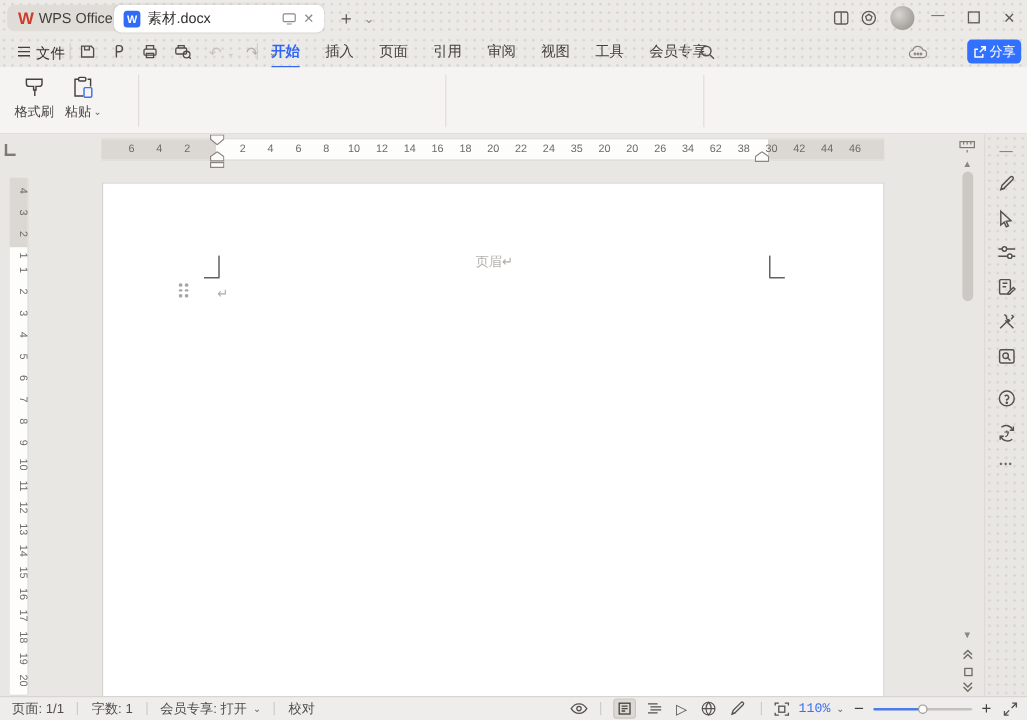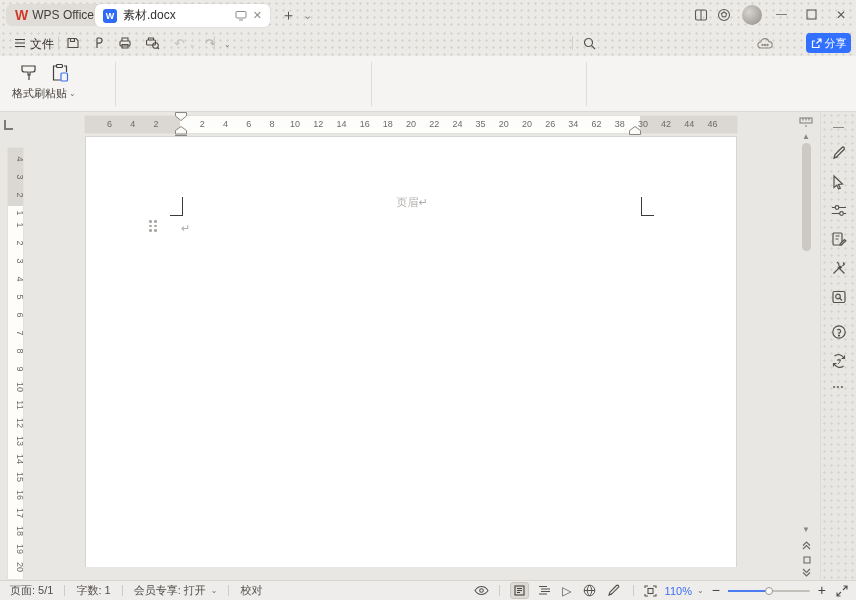--- a/index.html
+++ b/index.html
@@ -51,21 +51,21 @@
   .gallery { left:592px; top:59px; width:228px; height:46px; background:#fcfbfa; border:1px solid #dcd8d5; border-radius:4px; display:flex; align-items:center; }
   .style-item { font-size:12px; color:#33302d; text-align:center; }
   .style-sel { width:62px; height:34px; margin-left:6px; background:#fff; border:1px solid #a8a5a1; border-radius:3px; display:flex; align-items:center; justify-content:center; }
   .style-h { font-size:15px; font-weight:bold; width:72px; }
   .gal-scroll { display:flex; flex-direction:column; gap:1px; align-items:center; width:16px; color:#76736f; font-size:7px; }
   .collapse-btn { left:826px; top:66px; width:22px; height:26px; border:1px solid #ddd9d6; border-radius:4px; background:#f8f6f4; color:#6b6864; font-size:11px; display:flex; align-items:center; justify-content:center; }
 
   
   .workarea { top:112px; left:0; width:856px; height:468px; background:#e9e7e4; }
   .sidebar { left:820px; top:0; width:36px; height:468px; border-left:1px solid #dedad7; display:flex; flex-direction:column; align-items:center; padding-top:8px; gap:13px; color:#55524e; }
-  .page { left:85px; top:24px; width:652px; height:431px; background:#ffffff; border:1px solid #d7d4d1; border-bottom:none; }
+  .page { left:85px; top:40px; width:652px; height:431px; background:#ffffff; border:1px solid #d7d4d1; border-bottom:none; }
   
   .hruler { left:85px; top:4px; width:652px; height:17px; background:#fdfdfc; box-shadow:0 0 1px rgba(0,0,0,.15); }
   .hgray-l { left:0; top:0; width:95px; height:17px; background:#dbd8d4; }
   .hgray-r { left:555px; top:0; width:97px; height:17px; background:#dbd8d4; }
   .hticks { left:85px; top:4px; height:17px; display:flex; padding-left:13px; }
   .hticks span { width:23.2px; text-align:center; font-size:9px; color:#6e6b67; line-height:17px; }
   
   .vruler { left:8px; top:36px; width:15px; height:431px; background:#fdfdfc; box-shadow:0 0 1px rgba(0,0,0,.15); }
   .vgray { top:0; left:0; width:15px; height:58px; background:#dbd8d4; }
   .vticks span { display:block; height:18px; font-size:9px; color:#6e6b67; text-align:center; transform:rotate(90deg); }
@@ -77,21 +77,21 @@
   .handle-dots { display:grid; grid-template-columns:3px 3px; grid-gap:2px; }
   .handle-dots i { width:2.5px; height:2.5px; background:#a9a6a2; border-radius:50%; }
   .pilcrow { color:#b0ada9; font-size:11px; }
   
   .sb-thumb { left:802px; top:31px; width:9px; height:108px; background:#ccc9c5; border-radius:5px; }
   .sb-ic { color:#8a8783; font-size:8px; width:12px; text-align:center; }
 
   
   .statusbar { top:580px; left:0; width:856px; height:20px; background:#eeedeb; border-top:1px solid #d8d5d1; font-size:11px; color:#504d49; }
   .st-sep { width:1px; height:11px; background:#cfccc8; }
-  .zoom-val { color:#3d6ff0; }
+  .zoom-val { color:#3d6ff0;font-family:Liberation Mono, monospace; }
   .slider-track { width:82px; height:2px; background:#c4c1bd; border-radius:1px; position:relative; }
   .slider-fill { position:absolute; left:0; top:0; height:2px; width:40px; background:#4a7bf0; }
   .slider-dot { position:absolute; left:37px; top:-3px; width:8px; height:8px; border-radius:50%; background:#fbfaf9; border:1px solid #9b9894; }
   .stbtn-active { background:#dddad6; border:1px solid #c9c6c2; border-radius:3px; }
 </style>
 </head>
 <body>
 
 <div class="ab titlebar dots">
   <div class="ab app-pill">
@@ -167,20 +167,30 @@
         <circle cx="10.5" cy="9.5" r="2.8"></circle>
         <path d="M12.5 11.5l1.5 1.5"></path>
     </svg>
   </span>
   <span class="ab disabled" style="left:174px;top:6px;font-size:13px;">↶</span>
   <span class="ab chv disabled" style="left:189px;top:11px;">⌄</span>
   <span class="ab disabled" style="left:205px;top:6px;font-size:13px;color:#b3b0ac;">↷</span>
   <span class="ab chv" style="left:224px;top:11px;">⌄</span>
   <span class="ab menu-sep" style="left:214px;top:6px;"></span>
 
+  <div class="ab menu-tabs">
+    <span class="mtab active">开始</span>
+    <span class="mtab">插入</span>
+    <span class="mtab">页面</span>
+    <span class="mtab">引用</span>
+    <span class="mtab">审阅</span>
+    <span class="mtab">视图</span>
+    <span class="mtab">工具</span>
+    <span class="mtab">会员专享</span>
+  </div>
   <span class="ab menu-sep" style="left:572px;top:6px;"></span>
   <span class="ab" style="left:583px;top:7px;">
     <svg width="13" height="13" viewBox="0 0 13 13" fill="none" stroke="#55524e" stroke-width="1.2">
       <circle cx="5.5" cy="5.5" r="4"></circle>
         <path d="M8.6 8.6L12 12"></path>
     </svg>
   </span>
   <span class="ab" style="left:757px;top:7px;">
     <svg width="16" height="13" viewBox="0 0 16 13" fill="none" stroke="#8d8a86" stroke-width="1.1">
       <path d="M4 11a3 3 0 01-.3-6A4.3 4.3 0 0112 4.6 3.2 3.2 0 0112 11z"></path>
@@ -200,21 +210,21 @@
 
 <div class="ab ribbon">
 
   <div class="ab big-btn" style="left:12px;top:6px;">
     <svg width="22" height="22" viewBox="0 0 22 22" fill="none" stroke="#44413e" stroke-width="1.2">
       <path d="M4 4h13v4c0 1.5-1 2-2.5 2H12v3h-2v-3H6.5C5 10 4 9.5 4 8z"></path>
         <path d="M11 13v5"></path>
     </svg>
     <span>格式刷</span>
   </div>
-  <div class="ab big-btn" style="left:45px;top:6px;">
+  <div class="ab big-btn" style="left:54px;top:6px;">
     <svg width="22" height="22" viewBox="0 0 22 22" fill="none" stroke="#44413e" stroke-width="1.2">
       <path d="M7 4H4.5v14h7"></path>
         <path d="M15 4h2.5v6"></path>
         <rect x="7.5" y="2.5" width="6" height="3" rx="1"></rect>
       <rect x="12" y="11" width="6.5" height="8" rx="1" stroke="#3d6ff2"></rect>
     </svg>
     <span class="flex" style="gap:2px;">
         <span>粘贴</span>
         <span class="chv">⌄</span>
       </span>
@@ -579,21 +589,21 @@
           <path d="M13 5.5A6 6 0 003.5 3M3 10.5A6 6 0 0012.5 13"></path>
           <path d="M13.5 2.5V5.5h-3M2.5 13.5v-3h3"></path>
           <path d="M6 7h4M8 5.8V7M6.8 11c1.5-.7 2.4-2.3 2.4-4" stroke-width="1"></path>
         </svg>
     </span>
     <span style="font-size:8px;color:#6e6b67;letter-spacing:1px;">•••</span>
   </div>
 </div>
 
 <div class="ab statusbar flex" style="gap:0;">
-  <span style="margin-left:10px;">页面: 5/1</span>
+  <span style="margin-left:10px;">页面: 1/1</span>
   <span class="st-sep" style="margin:0 11px;"></span>
   <span>字数: 1</span>
   <span class="st-sep" style="margin:0 11px;"></span>
   <span>会员专享: 打开</span>
   <span class="chv" style="margin-left:5px;">⌄</span>
   <span class="st-sep" style="margin:0 11px;"></span>
   <span>校对</span>
 
   <span style="flex:1;"></span>
 

